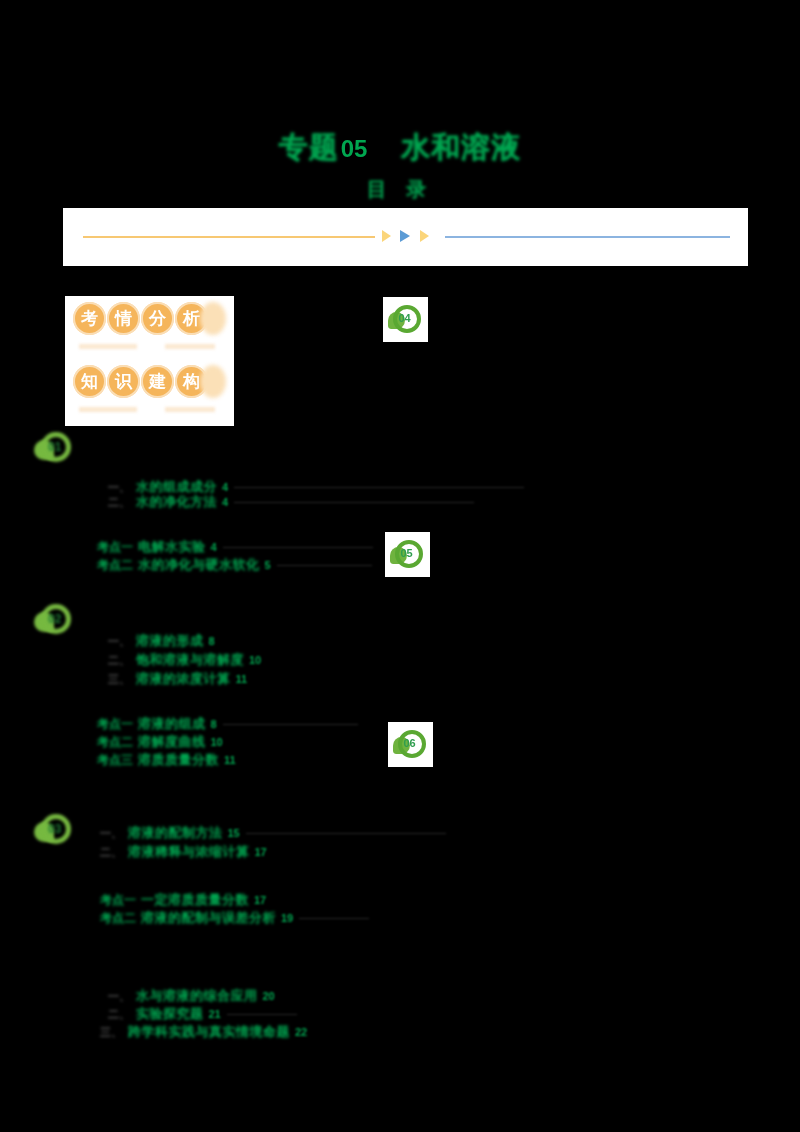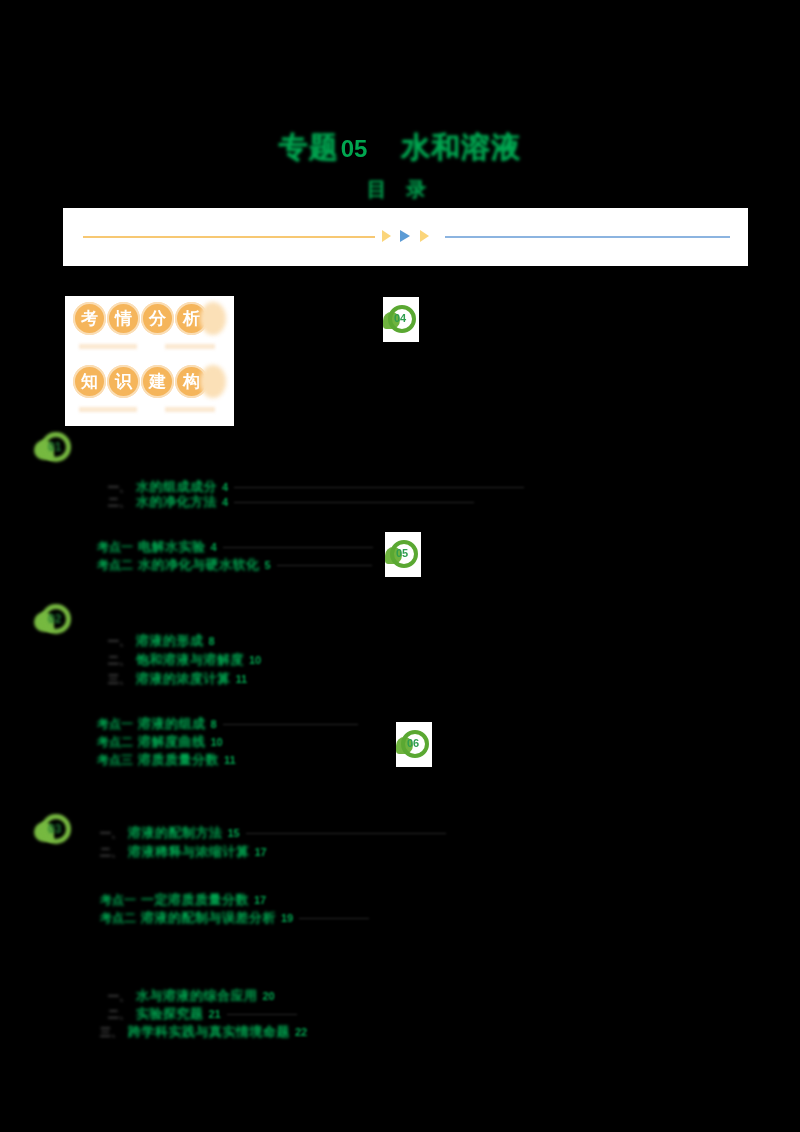--- a/index.html
+++ b/index.html
@@ -155,21 +155,21 @@
   }
   .badge-sub-a { width: 58px; margin-left: 6px; display:inline-block;}
   .badge-sub-b { width: 50px; margin-left: 28px; display:inline-block;}
 
   #badge-kaoqing { left: 65px; top: 296px; }
   #badge-zhishi  { left: 65px; top: 359px; }
 
   
   .page-chip {
     position: absolute;
-    width: 36px;
+    width: 45px;
     height: 45px;
     background: #ffffff;
     display: flex;
     align-items: center;
     justify-content: center;
   }
   .chip-art {
     position: relative;
     width: 36px;
     height: 34px;
@@ -356,21 +356,21 @@
   </div>
 
   <div class="page-chip" style="left:385px; top:532px;">
     <div class="chip-art">
       <span class="chip-blob"></span>
       <span class="chip-ring"></span>
       <span class="chip-num">05</span>
     </div>
   </div>
 
-  <div class="page-chip" style="left:388px; top:722px;margin-left:8px;">
+  <div class="page-chip" style="left:388px; top:722px;">
     <div class="chip-art">
       <span class="chip-blob"></span>
       <span class="chip-ring"></span>
       <span class="chip-num">06</span>
     </div>
   </div>
 
   <div class="sec-marker" style="left:34px; top:428px;">
     <span class="m-blob"></span>
     <span class="m-ring"></span>

